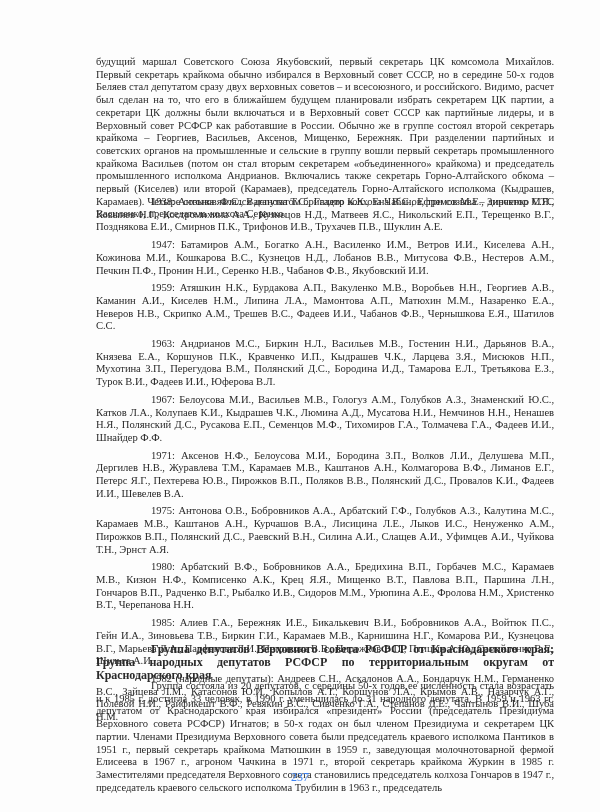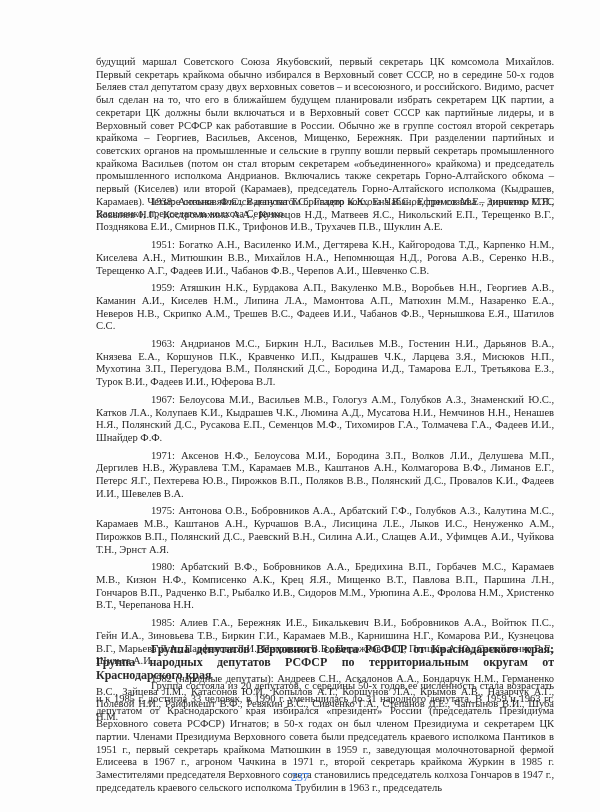--- a/index.html
+++ b/index.html
@@ -32,21 +32,21 @@
 <body>
 
 <div class="page">
 
   <div class="block" style="top:51px;">
     <p>будущий маршал Советского Союза Якубовский, первый секретарь ЦК комсомола Михайлов. Первый секретарь крайкома обычно избирался в Верховный совет СССР, но в середине 50-х годов Беляев стал депутатом сразу двух верховных советов – и всесоюзного, и российского. Видимо, расчет был сделан на то, что его в ближайшем будущем планировали избрать секретарем ЦК партии, а секретари ЦК должны были включаться и в Верховный совет СССР как партийные лидеры, и в Верховный совет РСФСР как работавшие в России. Обычно же в группе состоял второй секретарь крайкома – Георгиев, Васильев, Аксенов, Мищенко, Бережняк. При разделении партийных и советских органов на промышленные и сельские в группу вошли первый секретарь промышленного крайкома Васильев (потом он стал вторым секретарем «объединенного» крайкома) и председатель промышленного исполкома Андрианов. Включались также секретарь Горно-Алтайского обкома – первый (Киселев) или второй (Карамаев), председатель Горно-Алтайского исполкома (Кыдрашев, Карамаев). Четыре созыва являлся депутатом бригадир колхоза Чабанов, три созыва – директор МТС Василенко, председатель колхоза Серенко.</p>
   </div>
 
   <div class="block" style="top:191px;">
     <p class="indent">1938: Антонов Ф.С., Ваганова Т.С., Галето К.К., Ена В.С., Ефремов М.Е., Зинченко С.Я., Ковынев Н.Г., Костромихина А.А., Кузнецов Н.Д., Матвеев Я.С., Никольский Е.П., Терещенко В.Г., Позднякова Е.И., Смирнов П.К., Трифонов И.В., Трухачев П.В., Шуклин А.Е.</p>
-    <p class="indent">1951: Богатко А.Н., Василенко И.М., Дегтярева К.Н., Кайгородова Т.Д., Карпенко Н.М., Киселева А.Н., Митюшкин В.В., Михайлов Н.А., Непомнющая Н.Д., Рогова А.В., Серенко Н.В., Терещенко А.Г., Фадеев И.И., Чабанов Ф.В., Черепов А.И., Шевченко С.В.</p>
+    <p class="indent">1947: Батамиров А.М., Богатко А.Н., Василенко И.М., Ветров И.И., Киселева А.Н., Кожинова М.И., Кошкарова В.С., Кузнецов Н.Д., Лобанов В.В., Митусова Ф.В., Нестеров А.М., Печкин П.Ф., Пронин Н.И., Серенко Н.В., Чабанов Ф.В., Якубовский И.И.</p>
     <p class="indent">1959: Атяшкин Н.К., Бурдакова А.П., Вакуленко М.В., Воробьев Н.Н., Георгиев А.В., Каманин А.И., Киселев Н.М., Липина Л.А., Мамонтова А.П., Матюхин М.М., Назаренко Е.А., Неверов Н.В., Скрипко А.М., Трешев В.С., Фадеев И.И., Чабанов Ф.В., Чернышкова Е.Я., Шатилов С.С.</p>
     <p class="indent">1963: Андрианов М.С., Биркин Н.Л., Васильев М.В., Гостенин Н.И., Дарьянов В.А., Князева Е.А., Коршунов П.К., Кравченко И.П., Кыдрашев Ч.К., Ларцева З.Я., Мисюков Н.П., Мухотина З.П., Перегудова В.М., Полянский Д.С., Бородина И.Д., Тамарова Е.Л., Третьякова Е.З., Турок В.И., Фадеев И.И., Юферова В.Л.</p>
     <p class="indent">1967: Белоусова М.И., Васильев М.В., Гологуз А.М., Голубков А.З., Знаменский Ю.С., Катков Л.А., Колупаев К.И., Кыдрашев Ч.К., Люмина А.Д., Мусатова Н.И., Немчинов Н.Н., Ненашев Н.Я., Полянский Д.С., Русакова Е.П., Семенцов М.Ф., Тихомиров Г.А., Толмачева Г.А., Фадеев И.И., Шнайдер Ф.Ф.</p>
     <p class="indent">1971: Аксенов Н.Ф., Белоусова М.И., Бородина З.П., Волков Л.И., Делушева М.П., Дергилев Н.В., Журавлева Т.М., Карамаев М.В., Каштанов А.Н., Колмагорова В.Ф., Лиманов Е.Г., Петерс Я.Г., Пехтерева Ю.В., Пирожков В.П., Поляков В.В., Полянский Д.С., Провалов К.И., Фадеев И.И., Шевелев В.А.</p>
     <p class="indent">1975: Антонова О.В., Бобровников А.А., Арбатский Г.Ф., Голубков А.З., Калутина М.С., Карамаев М.В., Каштанов А.Н., Курчашов В.А., Лисицина Л.Е., Лыков И.С., Ненуженко А.М., Пирожков В.П., Полянский Д.С., Раевский В.Н., Силина А.И., Слащев А.И., Уфимцев А.И., Чуйкова Т.Н., Эрнст А.Я.</p>
     <p class="indent">1980: Арбатский В.Ф., Бобровников А.А., Бредихина В.П., Горбачев М.С., Карамаев М.В., Кизюн Н.Ф., Комписенко А.К., Крец Я.Я., Мищенко В.Т., Павлова В.П., Паршина Л.Н., Гончаров В.П., Радченко В.Г., Рыбалко И.В., Сидоров М.М., Урюпина А.Е., Фролова Н.М., Христенко В.Т., Черепанова Н.Н.</p>
     <p class="indent">1985: Алиев Г.А., Бережняк И.Е., Бикалькевич В.И., Бобровников А.А., Войтюк П.С., Гейн И.А., Зиновьева Т.В., Биркин Г.И., Карамаев М.В., Карнишина Н.Г., Комарова Р.И., Кузнецова В.Г., Марьева Л.А., Парфенова Л.И., Петракова В.В., Пирожков В.П., Птицын А.Ю., Самойленко В.Г., Шульга А.И.</p>
     <p class="indent">1982 (народные депутаты): Андреев С.Н., Аскалонов А.А., Бондарчук Н.М., Германенко В.С., Зайцева Л.М., Катасонов Ю.И., Копылов А.Т., Коршунов Л.А., Крымов А.В., Назарчук А.Г., Полевой Н.И., Райфикешт В.Ф., Ревякин В.С., Сивченко Г.А., Степанов Д.Е., Чаптынов В.И., Шуба Н.М.</p>
   </div>
 

